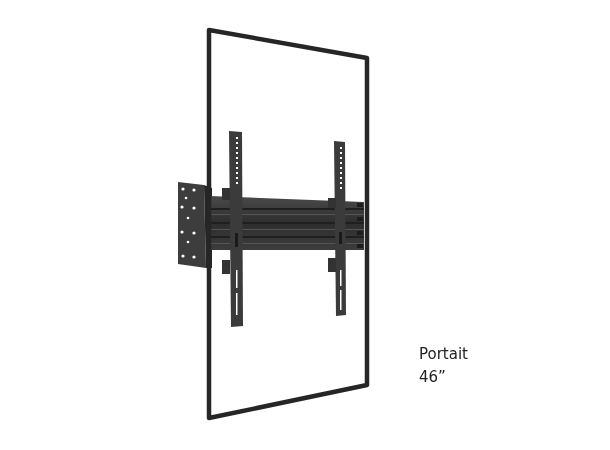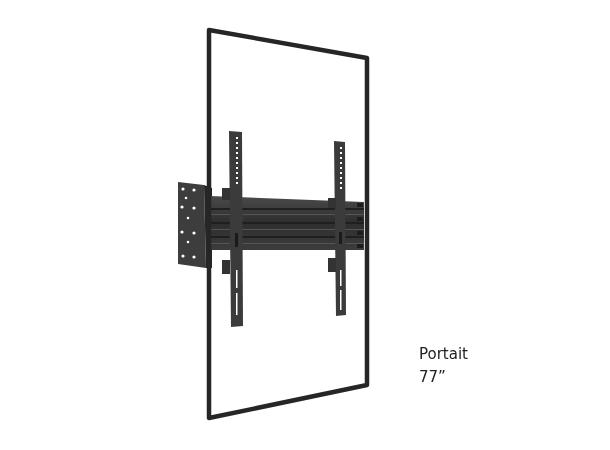--- a/index.html
+++ b/index.html
@@ -98,15 +98,15 @@
     <rect x="357" y="231" width="6" height="4"></rect>
     <rect x="357" y="244" width="6" height="4"></rect>
   </g>
 
   <polygon points="209,30 367,58 367,385 209,418" fill="none" stroke="#262626" stroke-width="4.5" stroke-linejoin="round"></polygon>
 </svg>
 
 <div class="spec-block">
   <div class="spec-title">Portait</div>
   <div class="spec-row">
-    <span class="spec-size">77”</span>
+    <span class="spec-size">46”</span>
   </div>
 </div>
 
 </body></html>

